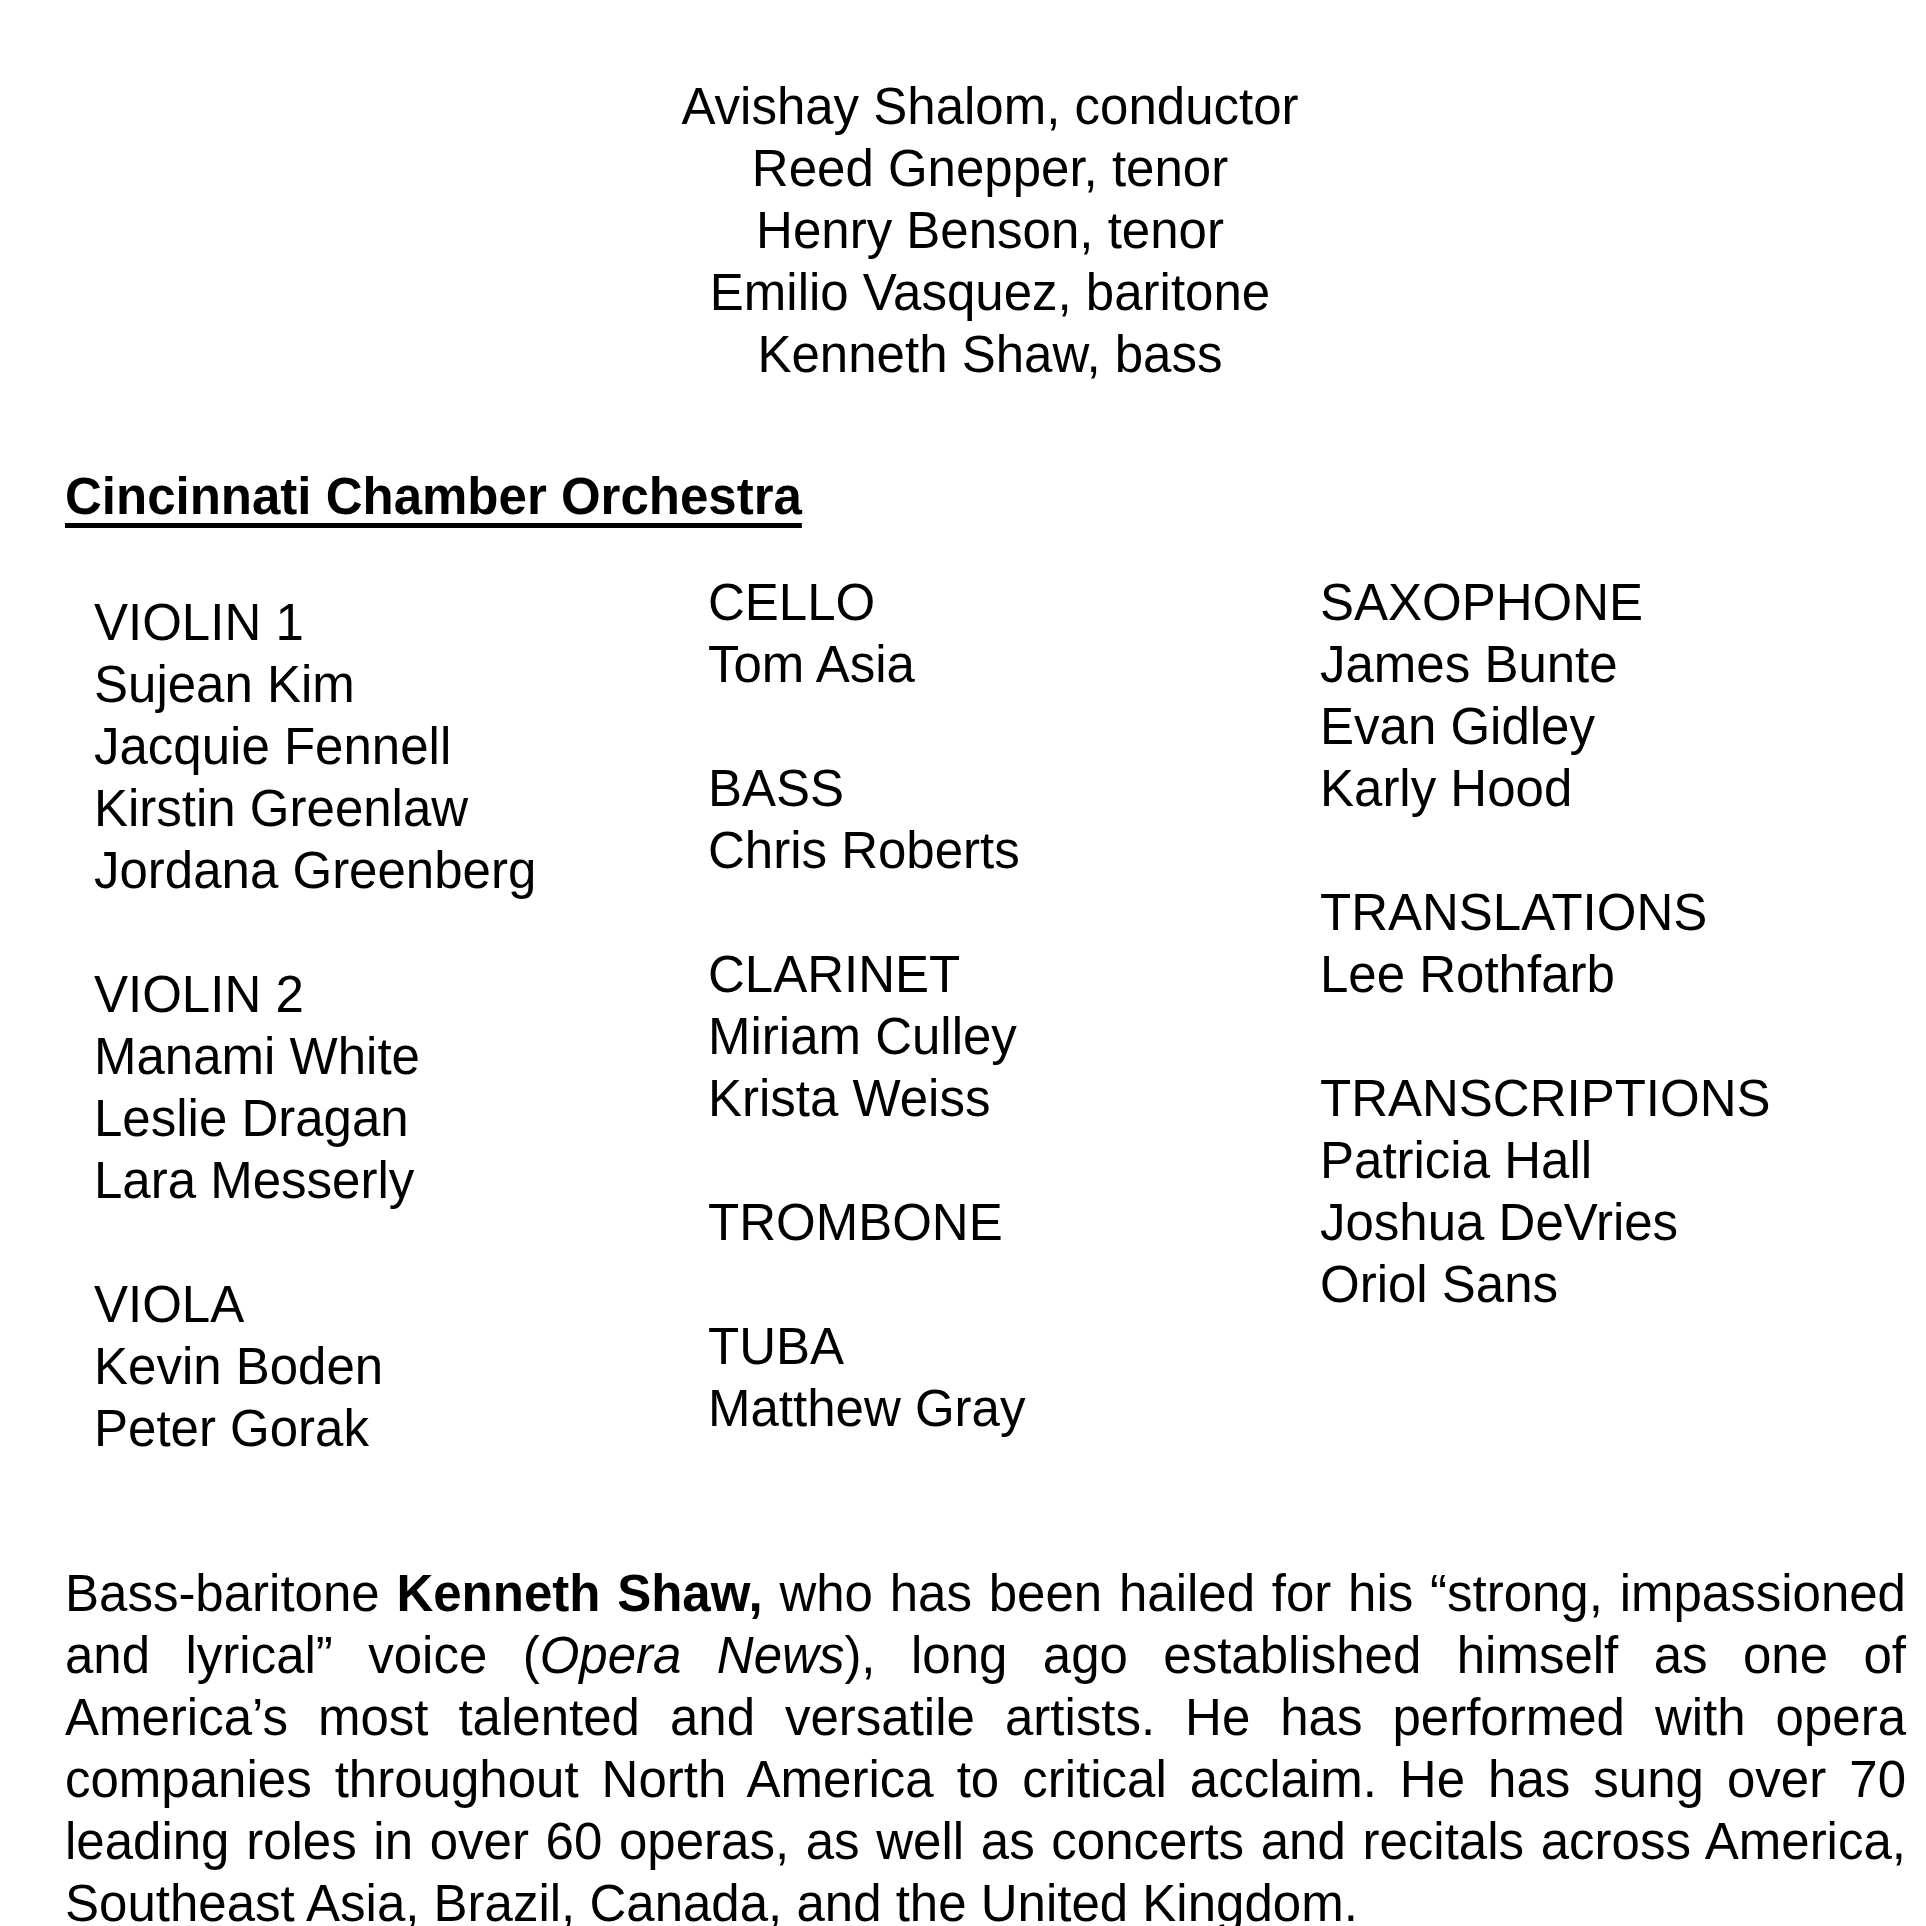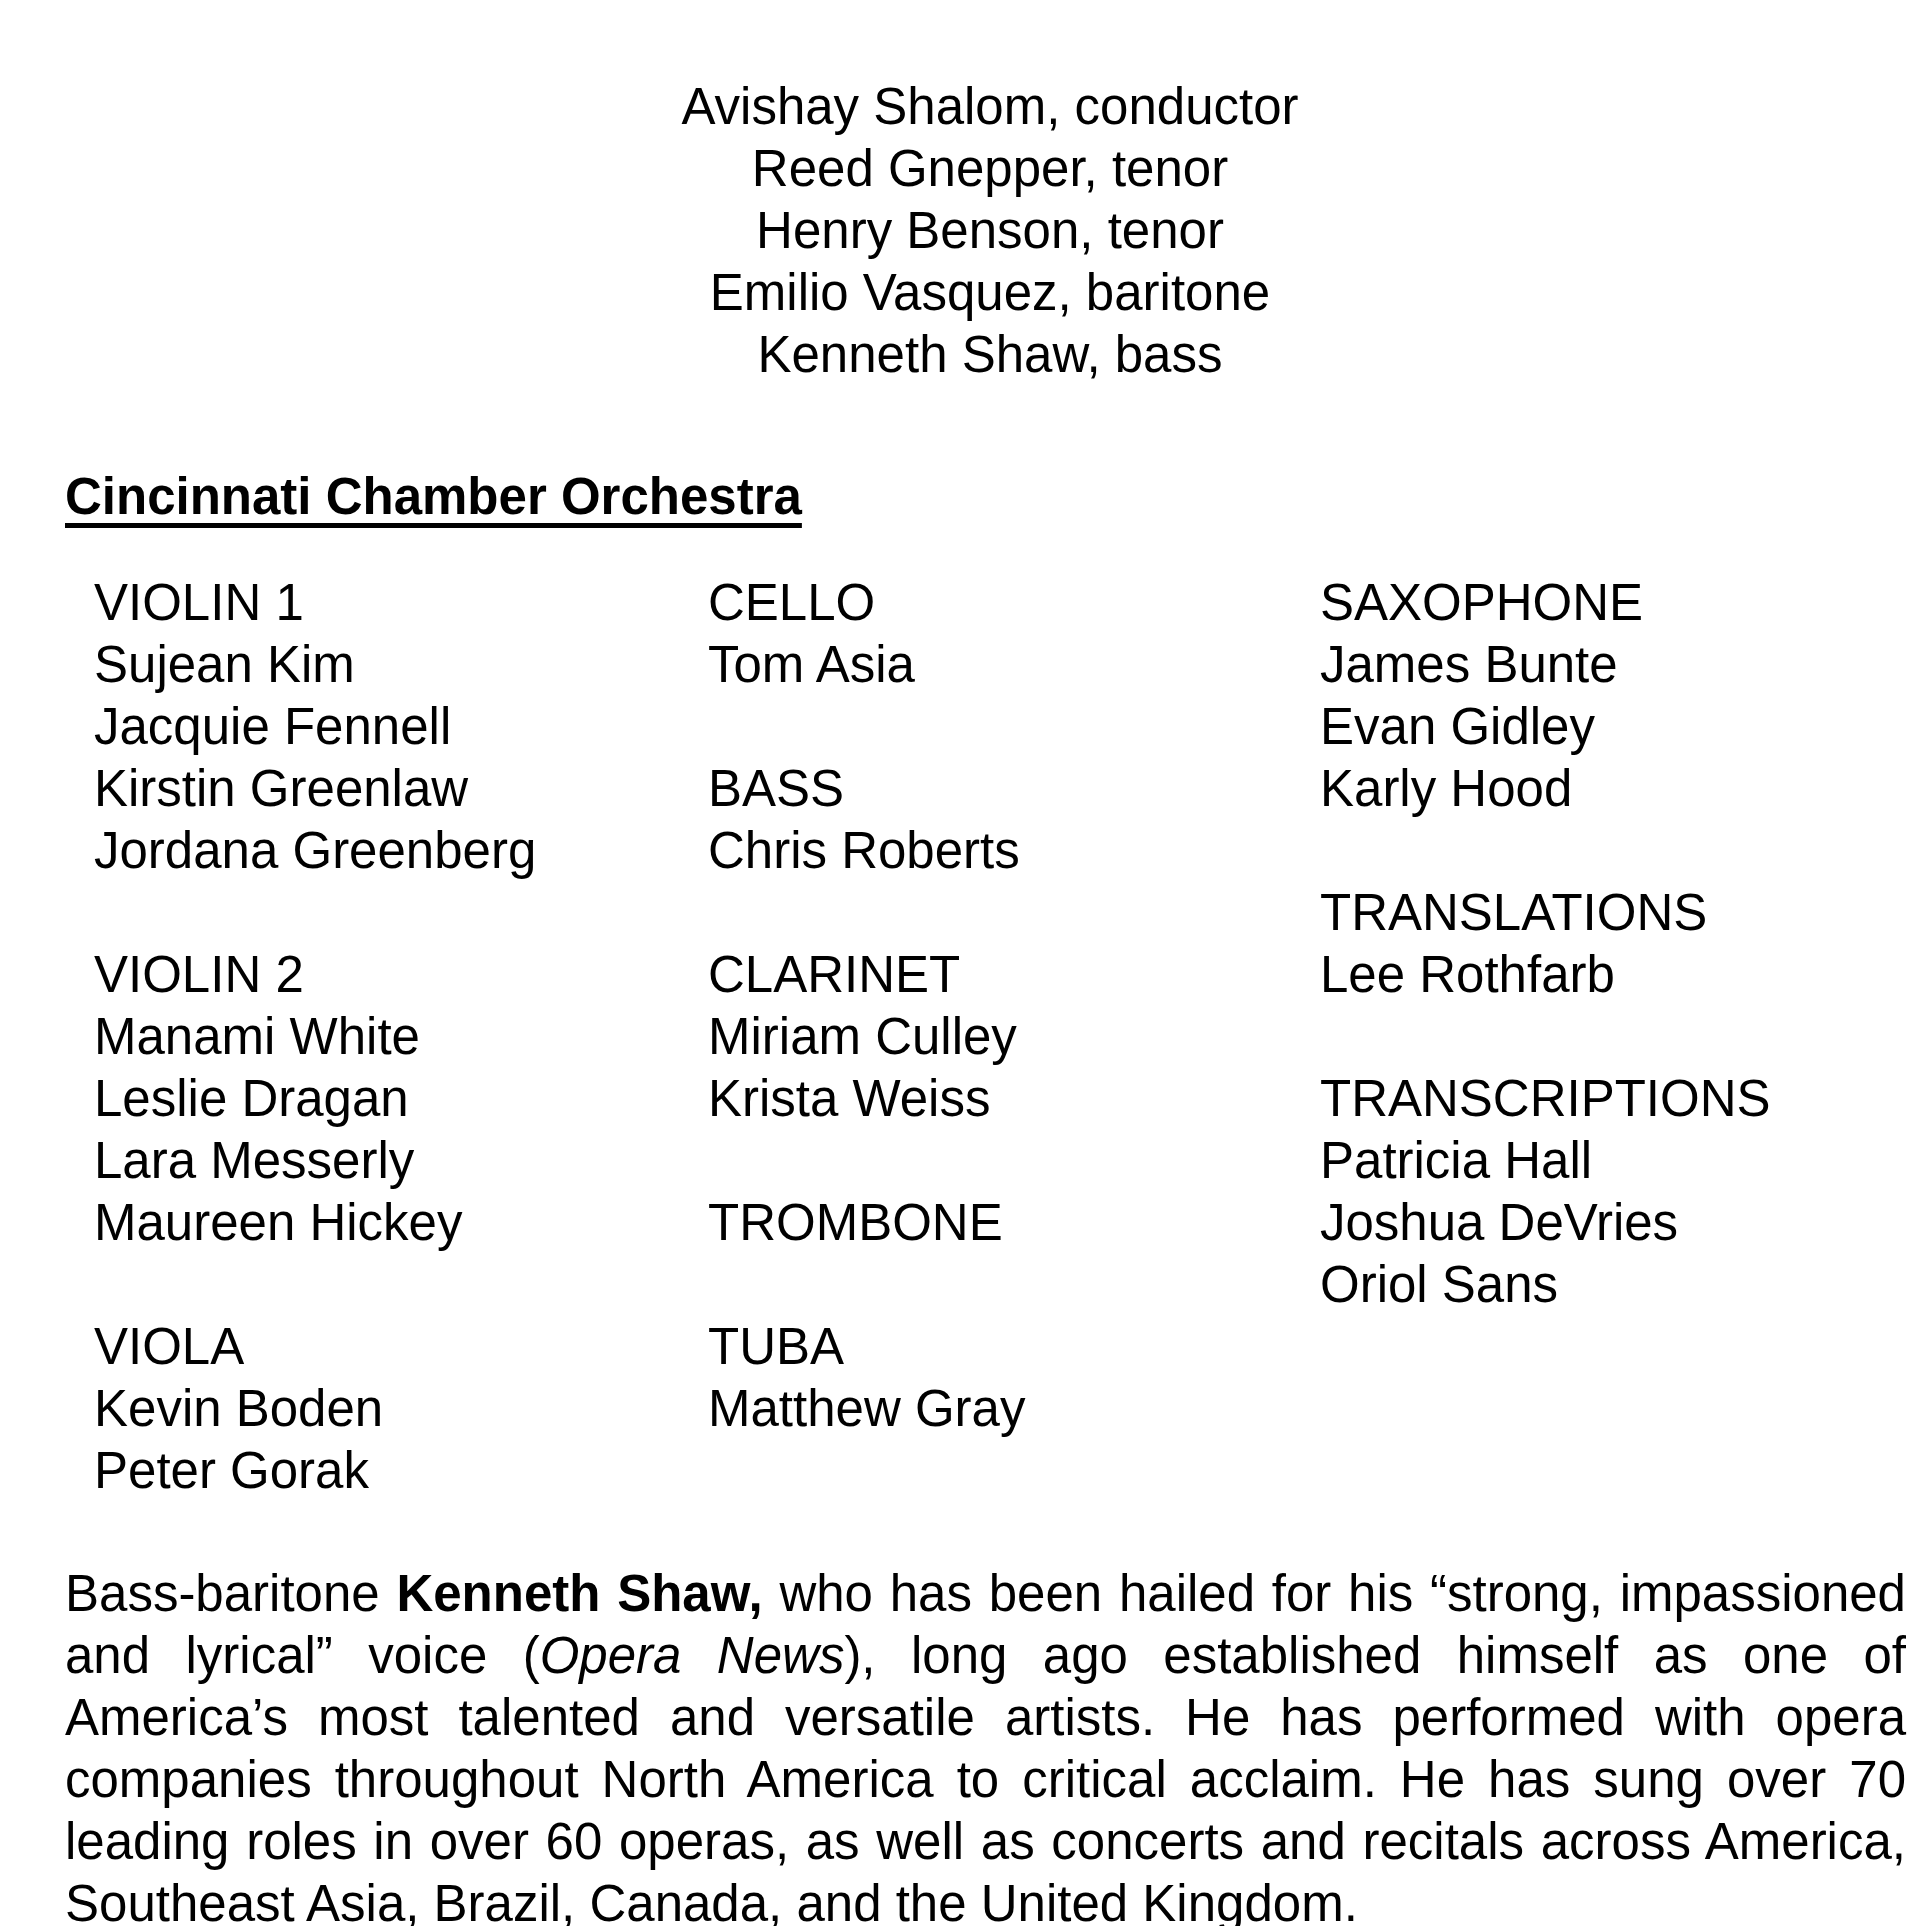--- a/index.html
+++ b/index.html
@@ -14,21 +14,21 @@
   }
   .credits div { height: 62px; }
   .orch-title {
     position: absolute; left: 65px; top: 449px;
     font-weight: bold; text-decoration: underline; text-decoration-thickness: 4.6px;
     text-underline-offset: 8.5px;
     margin-top: 17px;
   }
   .col { position: absolute; top: 572px; }
   .col .row { height: 62px; white-space: nowrap; }
-  .col1 { left: 94px; }
+  .col1 { left: 94px; margin-top: 20px; }
   .col2 { left: 708px; }
   .col3 { left: 1320px; }
   .para {
     position: absolute; left: 65px; width: 1841px;
     text-align: justify; text-align-last: left;
   }
   .p1 { top: 1563px; }
   i { font-style: italic; }
   b { font-weight: bold; }
 </style>
@@ -49,21 +49,20 @@
   <div class="row">VIOLIN 1</div>
   <div class="row">Sujean Kim</div>
   <div class="row">Jacquie Fennell</div>
   <div class="row">Kirstin Greenlaw</div>
   <div class="row">Jordana Greenberg</div>
   <div class="row"></div>
   <div class="row">VIOLIN 2</div>
   <div class="row">Manami White</div>
   <div class="row">Leslie Dragan</div>
   <div class="row">Lara Messerly</div>
-  <div class="row">Maureen Hickey</div>
   <div class="row"></div>
   <div class="row">VIOLA</div>
   <div class="row">Kevin Boden</div>
   <div class="row">Peter Gorak</div>
 </div>
 
 <div class="col col2">
   <div class="row">CELLO</div>
   <div class="row">Tom Asia</div>
   <div class="row"></div>

